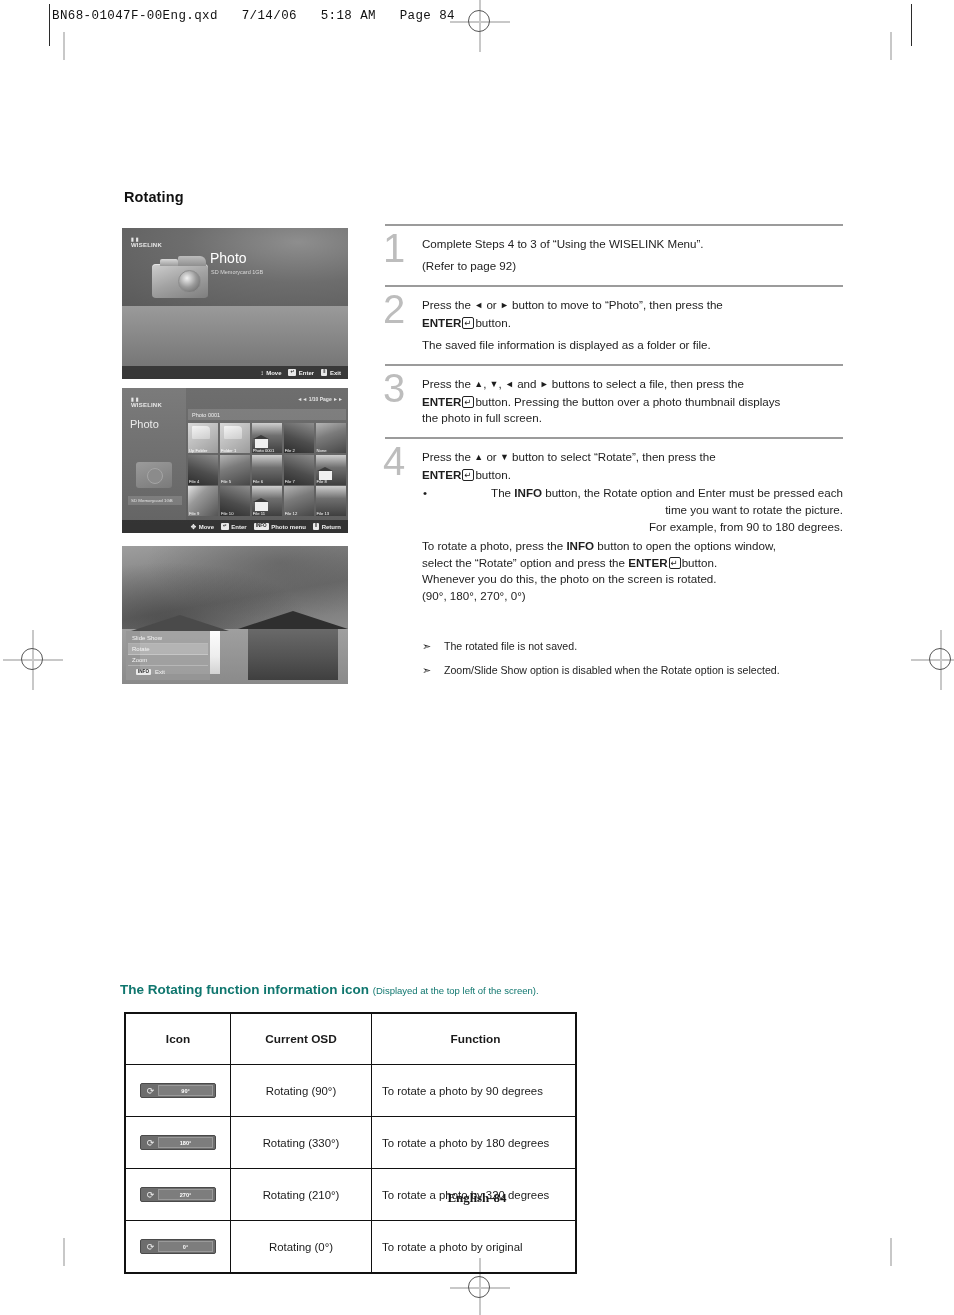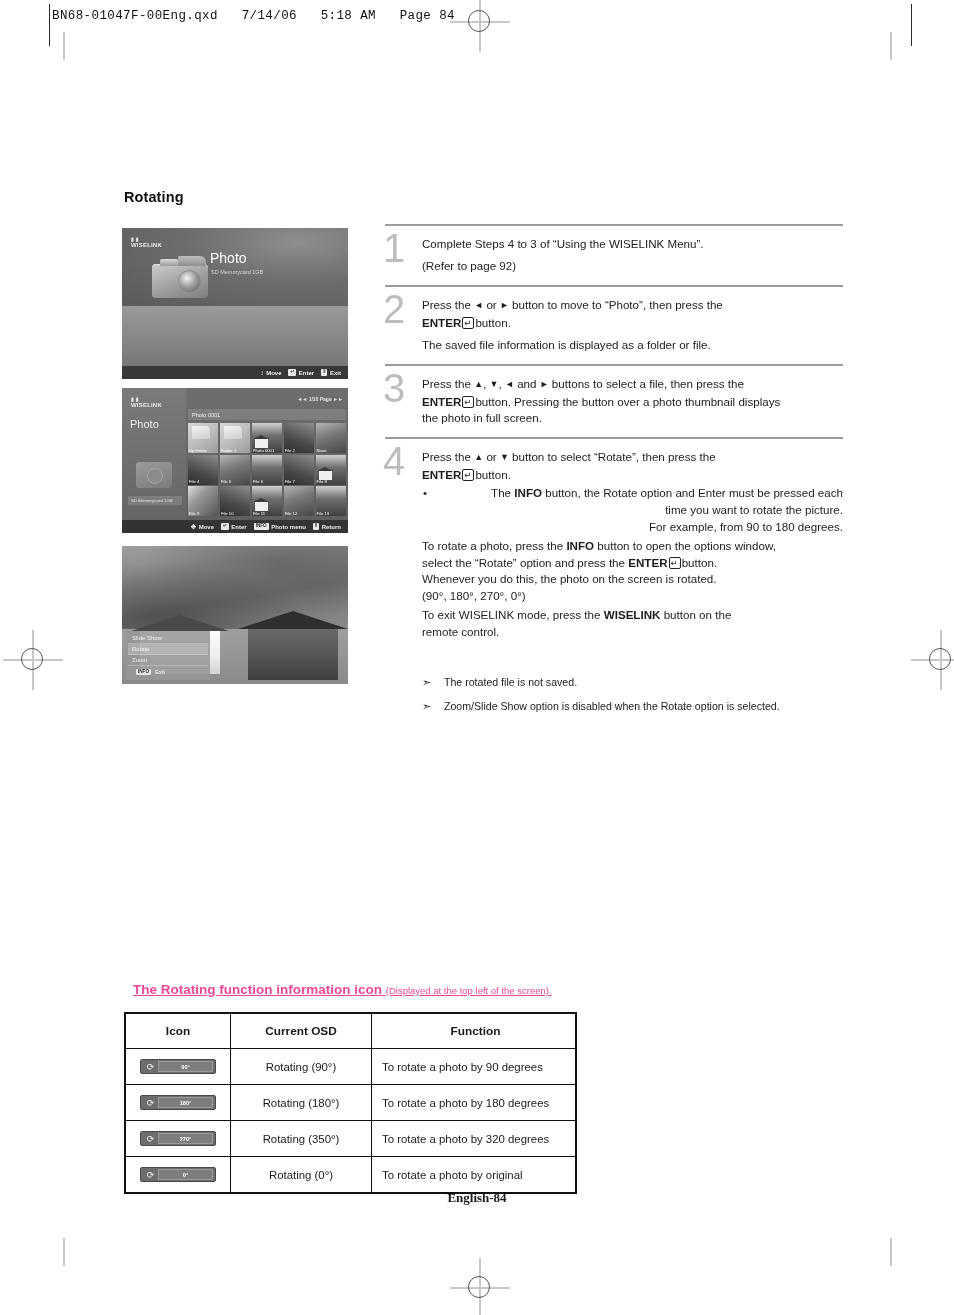--- a/index.html
+++ b/index.html
@@ -336,45 +336,44 @@
   }
   .note::before {
     content: '\27A3';
     position: absolute; left: 0; top: 0;
     font-size: 11px; color: #1d1d1d;
   }
 
   
   .table-heading {
     position: absolute;
-    left: 133px;
+    left: 120px;
     top: 982px;
     font-size: 13.5px;
     font-weight: bold;
-    color: #ec4899;
-    text-decoration: underline;
+    color: #0f766e;
   }
   .table-heading .th-note {
     font-size: 9.5px;
     font-weight: normal;
   }
   .icon-table {
     position: absolute;
     left: 124px;
     top: 1012px;
     width: 453px;
     border-collapse: collapse;
     border: 2px solid #111;
   }
   .icon-table th, .icon-table td {
     border: 1px solid #111;
     font-size: 11.4px;
     color: #1a1a1a;
     height: 26px;
-    padding: 4px 6px;
+    padding: 12px 6px;
   }
   .icon-table th { font-weight: bold; font-size: 11.8px; }
   .icon-table .col-icon { width: 92px; text-align: center; }
   .icon-table .col-osd  { width: 128px; text-align: center; }
   .icon-table .col-fn   { text-align: left; padding-left: 10px; }
   .icon-table tbody td { height: 27px; }
   .icon-table tbody tr td:first-child { padding: 0; }
 
   .rot-badge {
     display: inline-flex;
@@ -665,26 +664,20 @@
     <p>
       <span>To rotate a photo, press the</span>
       <b>INFO</b>
       <span>button to open the options window,</span><br>
       <span>select the “Rotate” option and press the</span>
       <b>ENTER</b><span class="enter-icon">↵</span><span>button.</span><br>
       <span>Whenever you do this, the photo on the screen is rotated.</span><br>
       <span>(90°, 180°, 270°, 0°)</span>
     </p>
 
-    <p>
-      <span>To exit WISELINK mode, press the</span>
-      <b>WISELINK</b>
-      <span>button on the</span><br>
-      <span>remote control.</span>
-    </p>
 
     <div class="notes">
       <div class="note">The rotated file is not saved.</div>
       <div class="note">Zoom/Slide Show option is disabled when the Rotate option is selected.</div>
     </div>
   </div>
 </div>
 
 <div class="table-heading">
   <span>The Rotating function information icon</span>
@@ -706,29 +699,29 @@
             <span class="rb-val">90°</span>
           </span></td>
         <td class="col-osd">Rotating (90°)</td>
         <td class="col-fn">To rotate a photo by 90 degrees</td>
       </tr>
       <tr>
         <td class="col-icon"><span class="rot-badge">
             <span class="rb-glyph">⟳</span>
             <span class="rb-val">180°</span>
           </span></td>
-        <td class="col-osd">Rotating (180°)</td>
+        <td class="col-osd">Rotating (330°)</td>
         <td class="col-fn">To rotate a photo by 180 degrees</td>
       </tr>
       <tr>
         <td class="col-icon"><span class="rot-badge">
             <span class="rb-glyph">⟳</span>
             <span class="rb-val">270°</span>
           </span></td>
-        <td class="col-osd">Rotating (350°)</td>
+        <td class="col-osd">Rotating (210°)</td>
         <td class="col-fn">To rotate a photo by 320 degrees</td>
       </tr>
       <tr>
         <td class="col-icon"><span class="rot-badge">
             <span class="rb-glyph">⟳</span>
             <span class="rb-val">0°</span>
           </span></td>
         <td class="col-osd">Rotating (0°)</td>
         <td class="col-fn">To rotate a photo by original</td>
       </tr>

